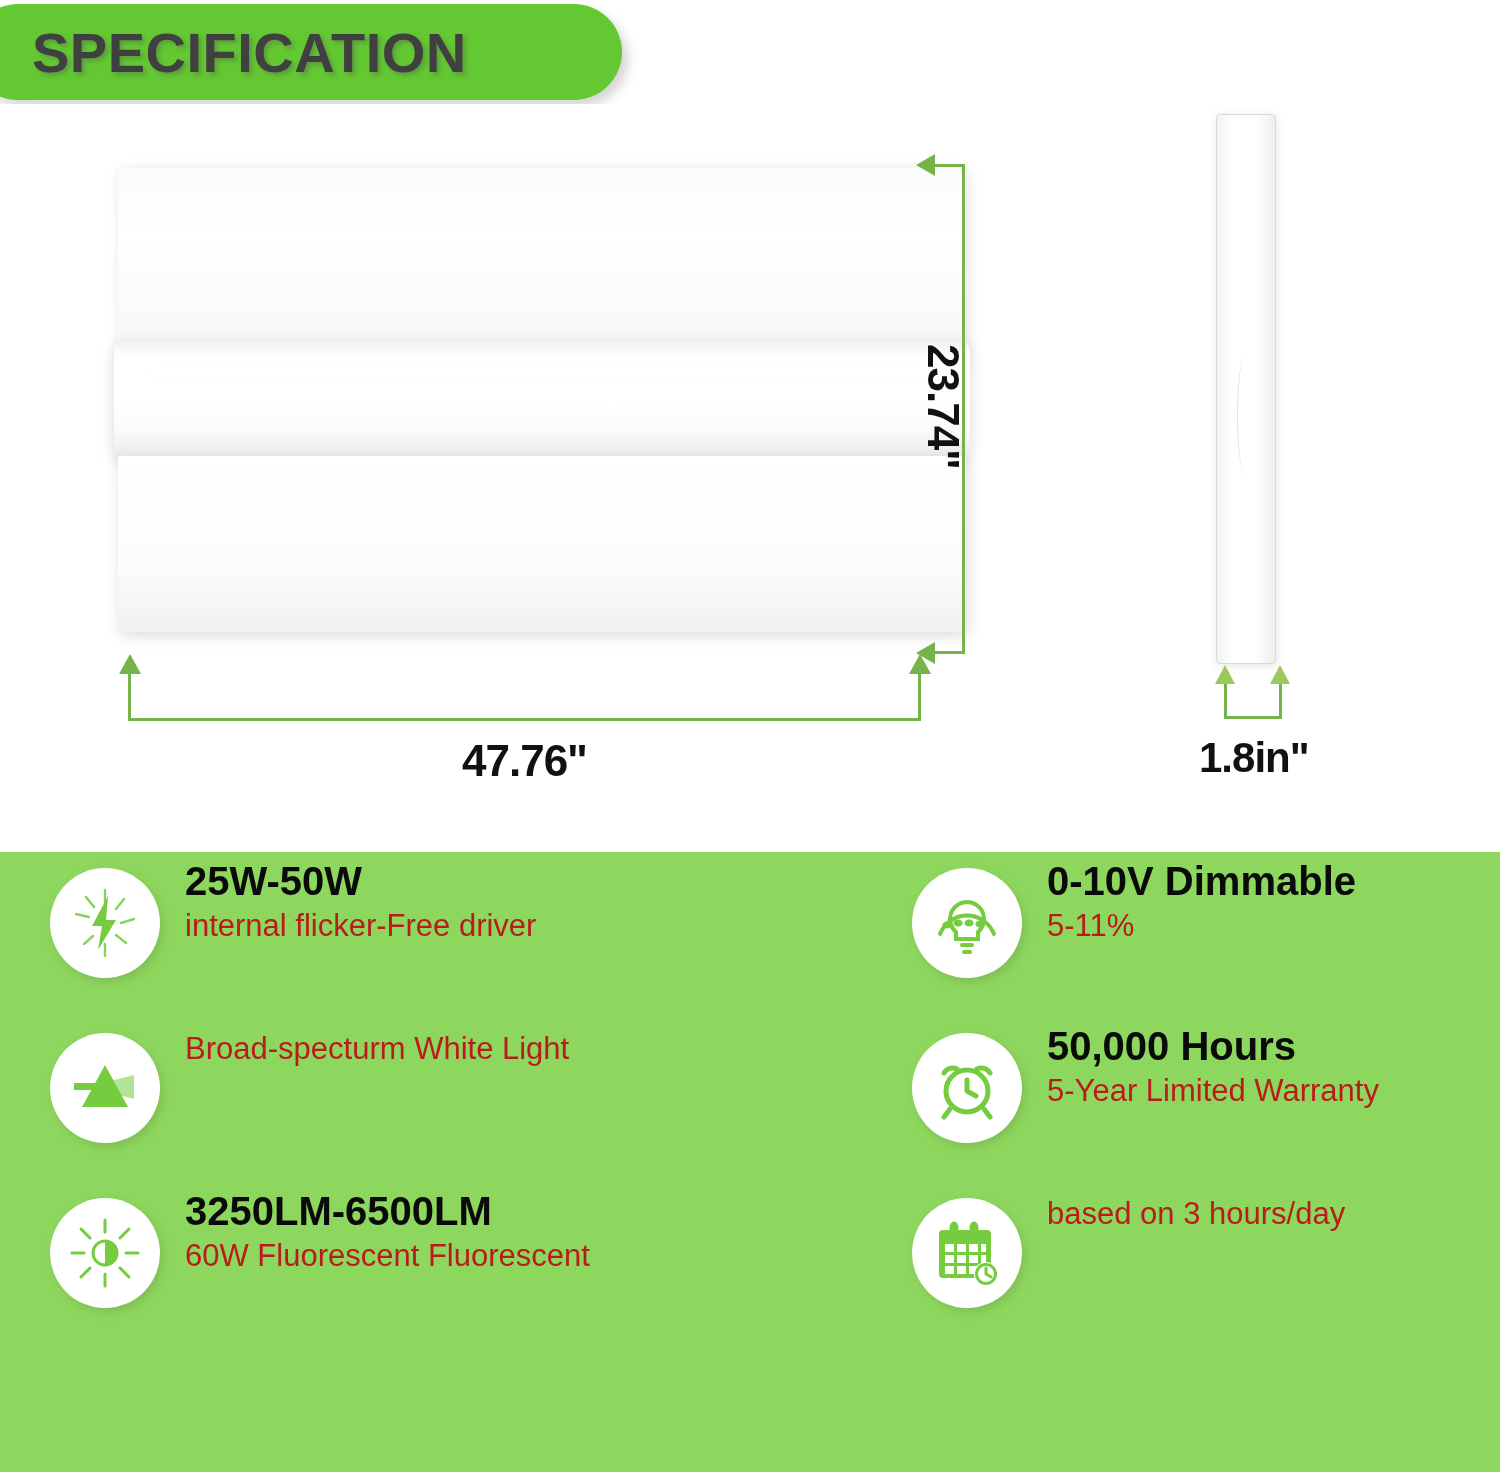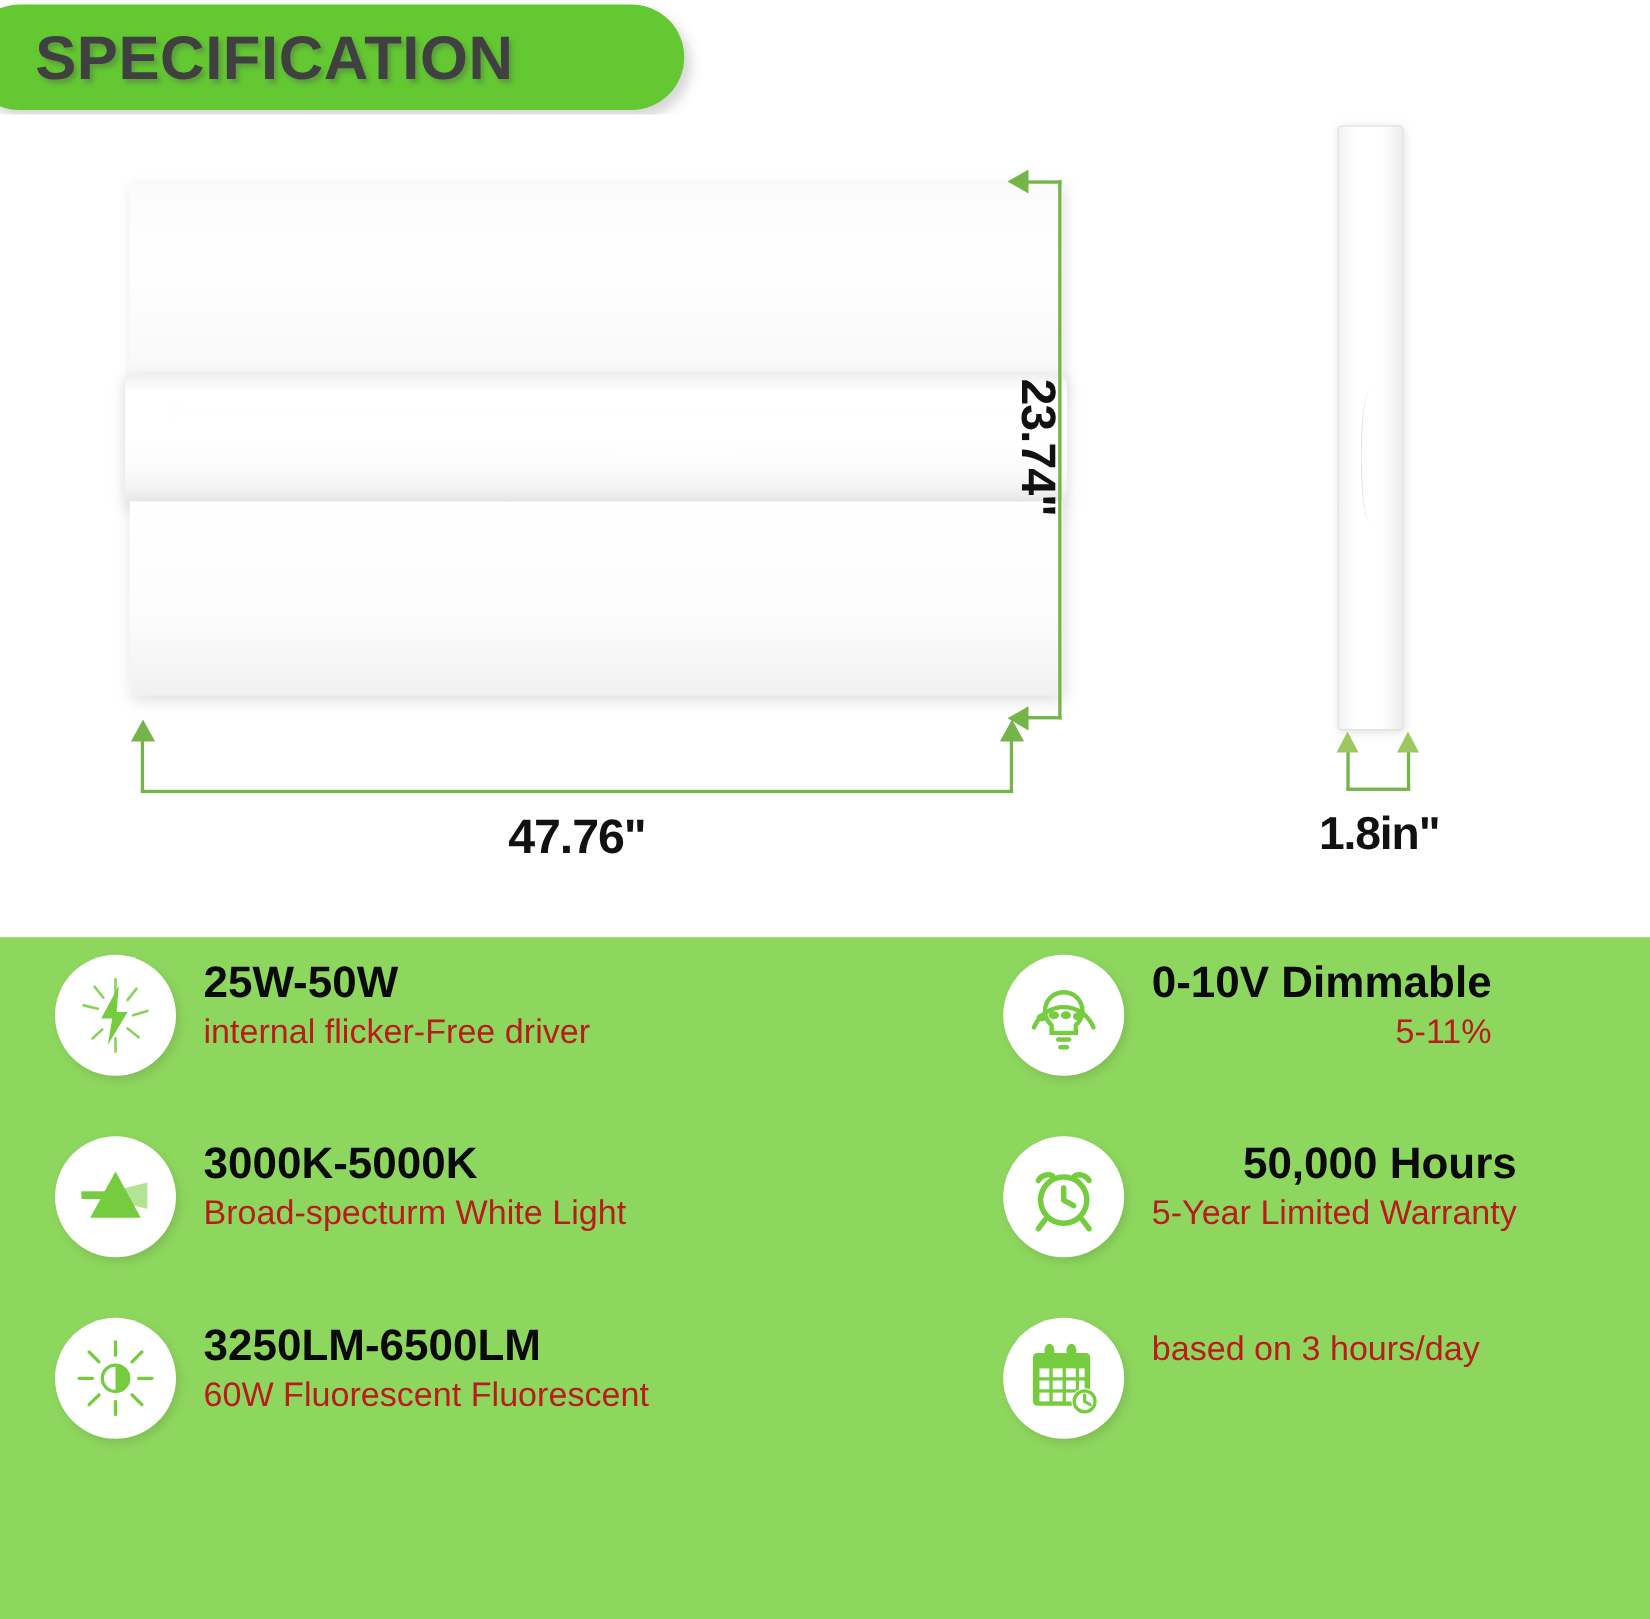--- a/index.html
+++ b/index.html
@@ -161,35 +161,35 @@
   }
 
   
   #feature-section{
     position:absolute;left:0;top:852px;
     width:1500px;height:620px;
     background:#8ed75e;
   }
   .feature-column{position:absolute;top:0;}
   #feature-col-left{left:50px;}
-  #feature-col-right{left:912px;text-align:right;}
+  #feature-col-right{left:912px;}
 
   .feature-item{
     position:relative;
     height:165px;
     display:flex;align-items:flex-start;
   }
   .feature-icon-circle{
     position:relative;flex:0 0 auto;
     width:110px;height:110px;margin-top:16px;
     background:#ffffff;border-radius:50%;
     box-shadow:3px 4px 8px rgba(90,130,60,0.28);
     display:flex;align-items:center;justify-content:center;
   }
-  .feature-text{margin-left:25px;padding-top:20px;}
+  .feature-text{margin-left:25px;padding-top:8px;}
   .feature-title{
     font-size:40px;font-weight:bold;color:#0a0a0a;
     line-height:1.06;white-space:nowrap;
     font-family:"Liberation Sans", sans-serif;
   }
   .feature-sub{
     font-size:31px;color:#b91c1c;margin-top:7px;
     white-space:nowrap;line-height:1.1;
     font-family:"Liberation Sans", sans-serif;
   }
@@ -267,21 +267,20 @@
 
     <div class="feature-item">
       <div class="feature-icon-circle">
         <svg class="icon-svg" width="74" height="74" viewBox="0 0 74 74">
           <polygon points="37,14 60,56 14,56" fill="#74cc3e"></polygon>
           <rect x="6" y="32" width="26" height="7" fill="#74cc3e"></rect>
           <polygon points="42,30 66,24 66,48 42,42" fill="#74cc3e" opacity="0.55"></polygon>
         </svg>
       </div>
       <div class="feature-text">
-        <div class="feature-title">3000K-5000K</div>
         <div class="feature-sub">Broad-specturm White Light</div>
       </div>
     </div>
 
     <div class="feature-item">
       <div class="feature-icon-circle">
         <svg class="icon-svg" width="74" height="74" viewBox="0 0 74 74">
           <circle cx="37" cy="37" r="12" fill="none" stroke="#74cc3e" stroke-width="3"></circle>
           <path d="M37 25 A12 12 0 0 1 37 49 Z" fill="#74cc3e"></path>
           <g stroke="#74cc3e" stroke-width="3" stroke-linecap="round">

